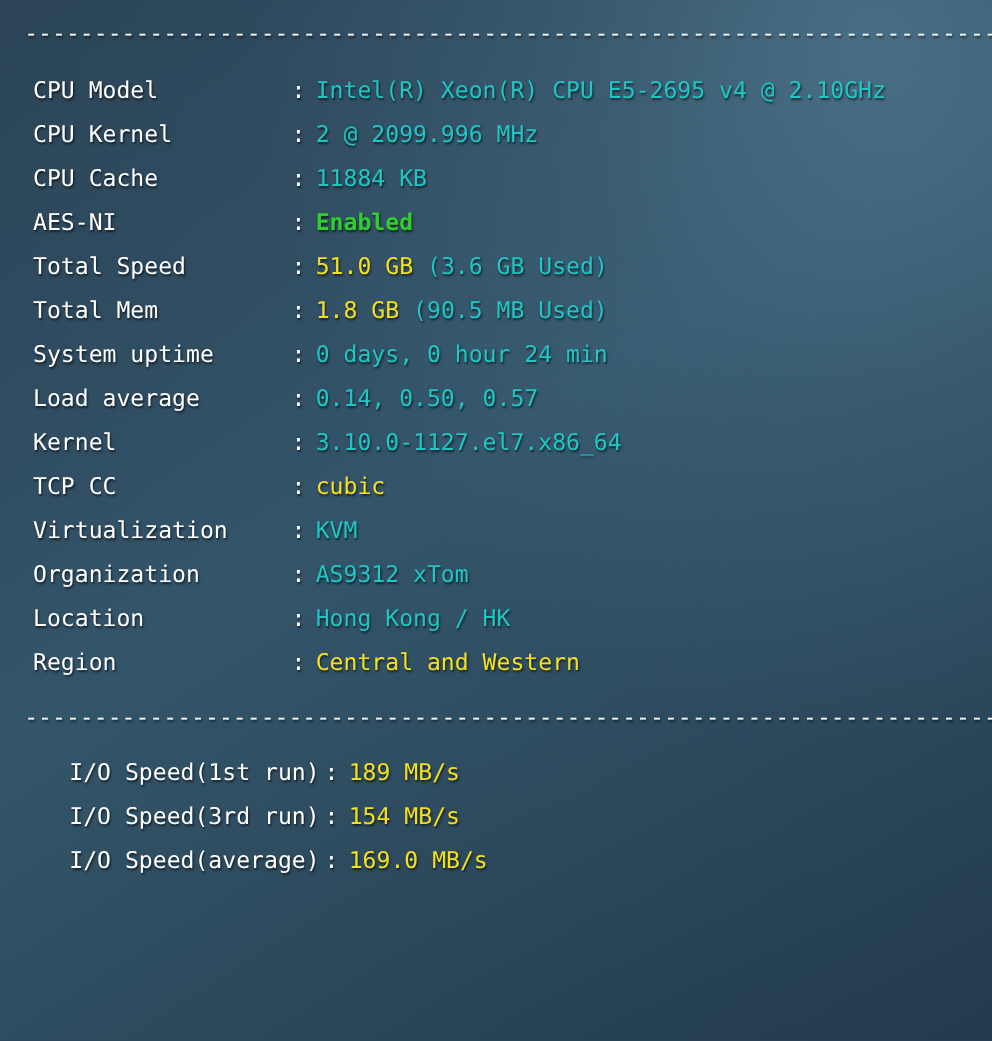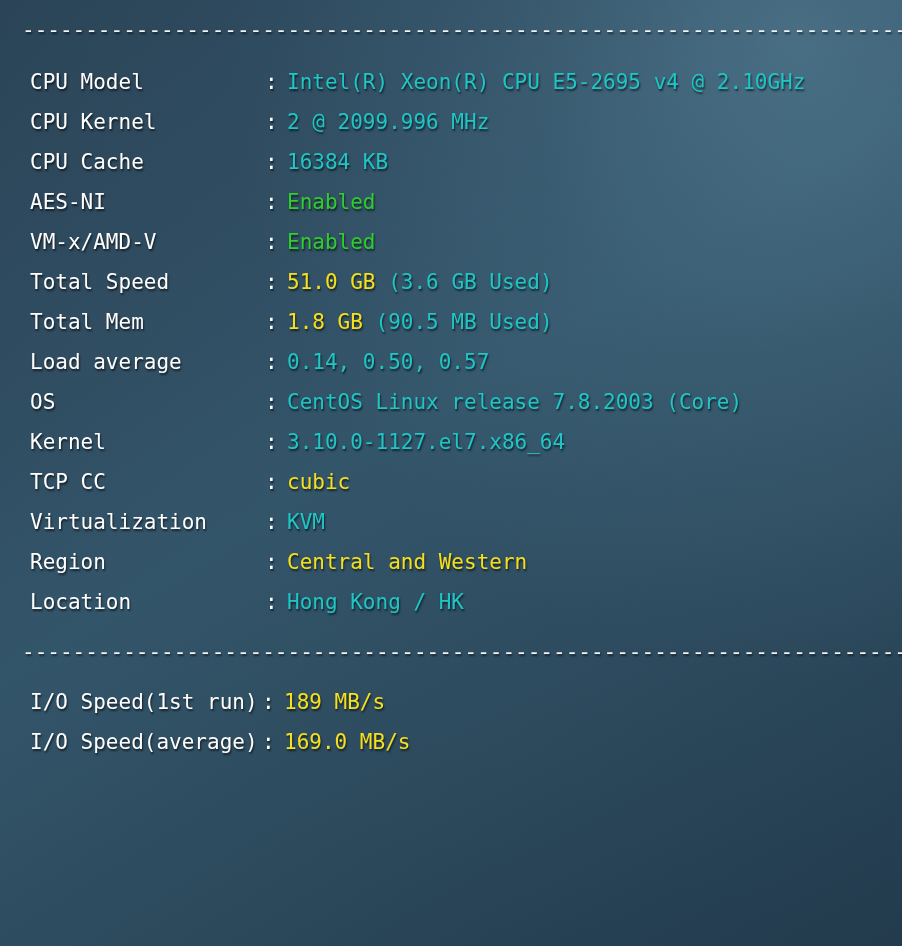--- a/index.html
+++ b/index.html
@@ -77,70 +77,72 @@
     text-shadow: 1px 2px 2px rgba(0,0,0,0.6);
   }
   .label {
     display: inline-block;
     width: 235px;
     color: #ffffff;
     vertical-align: top;
   }
   .label.io {
     width: 232px;
+    margin-left: 33px;
   }
   .colon {
     display: inline-block;
     width: 22px;
     color: #ffffff;
     vertical-align: top;
   }
   .value {
     display: inline-block;
     vertical-align: top;
   }
   .v-cyan  { color: #1fc6c6; text-align: right; }
-  .v-green { color: #2ece2e; }
+  .v-green { color: #2ece2e; font-weight: bold; }
   .v-yellow{ color: #f5e01d; }
 
   .spacer { height: 12px; }
   .spacer-sm { height: 10px; }
 </style>
 </head>
 <body>
 
 <div id="terminal">
   <div class="lines">
 
     <div class="sep">------------------------------------------------------------------------</div>
 
     <div class="spacer"></div>
 
     <div id="system-info-rows">
         <div class="row"><span class="label">CPU Model</span><span class="colon">:</span><span class="value v-cyan">Intel(R) Xeon(R) CPU E5-2695 v4 @ 2.10GHz</span></div>
         <div class="row"><span class="label">CPU Kernel</span><span class="colon">:</span><span class="value v-cyan">2 @ 2099.996 MHz</span></div>
-        <div class="row"><span class="label">CPU Cache</span><span class="colon">:</span><span class="value v-cyan">16384 KB</span></div>
+        <div class="row"><span class="label">CPU Cache</span><span class="colon">:</span><span class="value v-cyan">11884 KB</span></div>
         <div class="row"><span class="label">AES-NI</span><span class="colon">:</span><span class="value v-green">Enabled</span></div>
-        <div class="row"><span class="label">VM-x/AMD-V</span><span class="colon">:</span><span class="value v-green">Enabled</span></div>
         <div class="row"><span class="label">Total Speed</span><span class="colon">:</span><span class="value v-yellow">51.0 GB</span><span class="value">&nbsp;</span><span class="value v-cyan">(3.6 GB Used)</span></div>
         <div class="row"><span class="label">Total Mem</span><span class="colon">:</span><span class="value v-yellow">1.8 GB</span><span class="value">&nbsp;</span><span class="value v-cyan">(90.5 MB Used)</span></div>
+        <div class="row"><span class="label">System uptime</span><span class="colon">:</span><span class="value v-cyan">0 days, 0 hour 24 min</span></div>
         <div class="row"><span class="label">Load average</span><span class="colon">:</span><span class="value v-cyan">0.14, 0.50, 0.57</span></div>
-        <div class="row"><span class="label">OS</span><span class="colon">:</span><span class="value v-cyan">CentOS Linux release 7.8.2003 (Core)</span></div>
         <div class="row"><span class="label">Kernel</span><span class="colon">:</span><span class="value v-cyan">3.10.0-1127.el7.x86_64</span></div>
         <div class="row"><span class="label">TCP CC</span><span class="colon">:</span><span class="value v-yellow">cubic</span></div>
         <div class="row"><span class="label">Virtualization</span><span class="colon">:</span><span class="value v-cyan">KVM</span></div>
+        <div class="row"><span class="label">Organization</span><span class="colon">:</span><span class="value v-cyan">AS9312 xTom</span></div>
+        <div class="row"><span class="label">Location</span><span class="colon">:</span><span class="value v-cyan">Hong Kong / HK</span></div>
         <div class="row"><span class="label">Region</span><span class="colon">:</span><span class="value v-yellow">Central and Western</span></div>
-        <div class="row"><span class="label">Location</span><span class="colon">:</span><span class="value v-cyan">Hong Kong / HK</span></div>
       </div>
 
     <div class="spacer-sm"></div>
 
     <div class="sep">------------------------------------------------------------------------</div>
 
     <div class="spacer-sm"></div>
 
     <div id="io-speed-rows">
         <div class="row"><span class="label io">I/O Speed(1st run)</span><span class="colon">:</span><span class="value v-yellow">189 MB/s</span></div>
+        <div class="row"><span class="label io">I/O Speed(3rd run)</span><span class="colon">:</span><span class="value v-yellow">154 MB/s</span></div>
         <div class="row"><span class="label io">I/O Speed(average)</span><span class="colon">:</span><span class="value v-yellow">169.0 MB/s</span></div>
       </div>
 
   </div>
 </div>
 
 </body></html>

